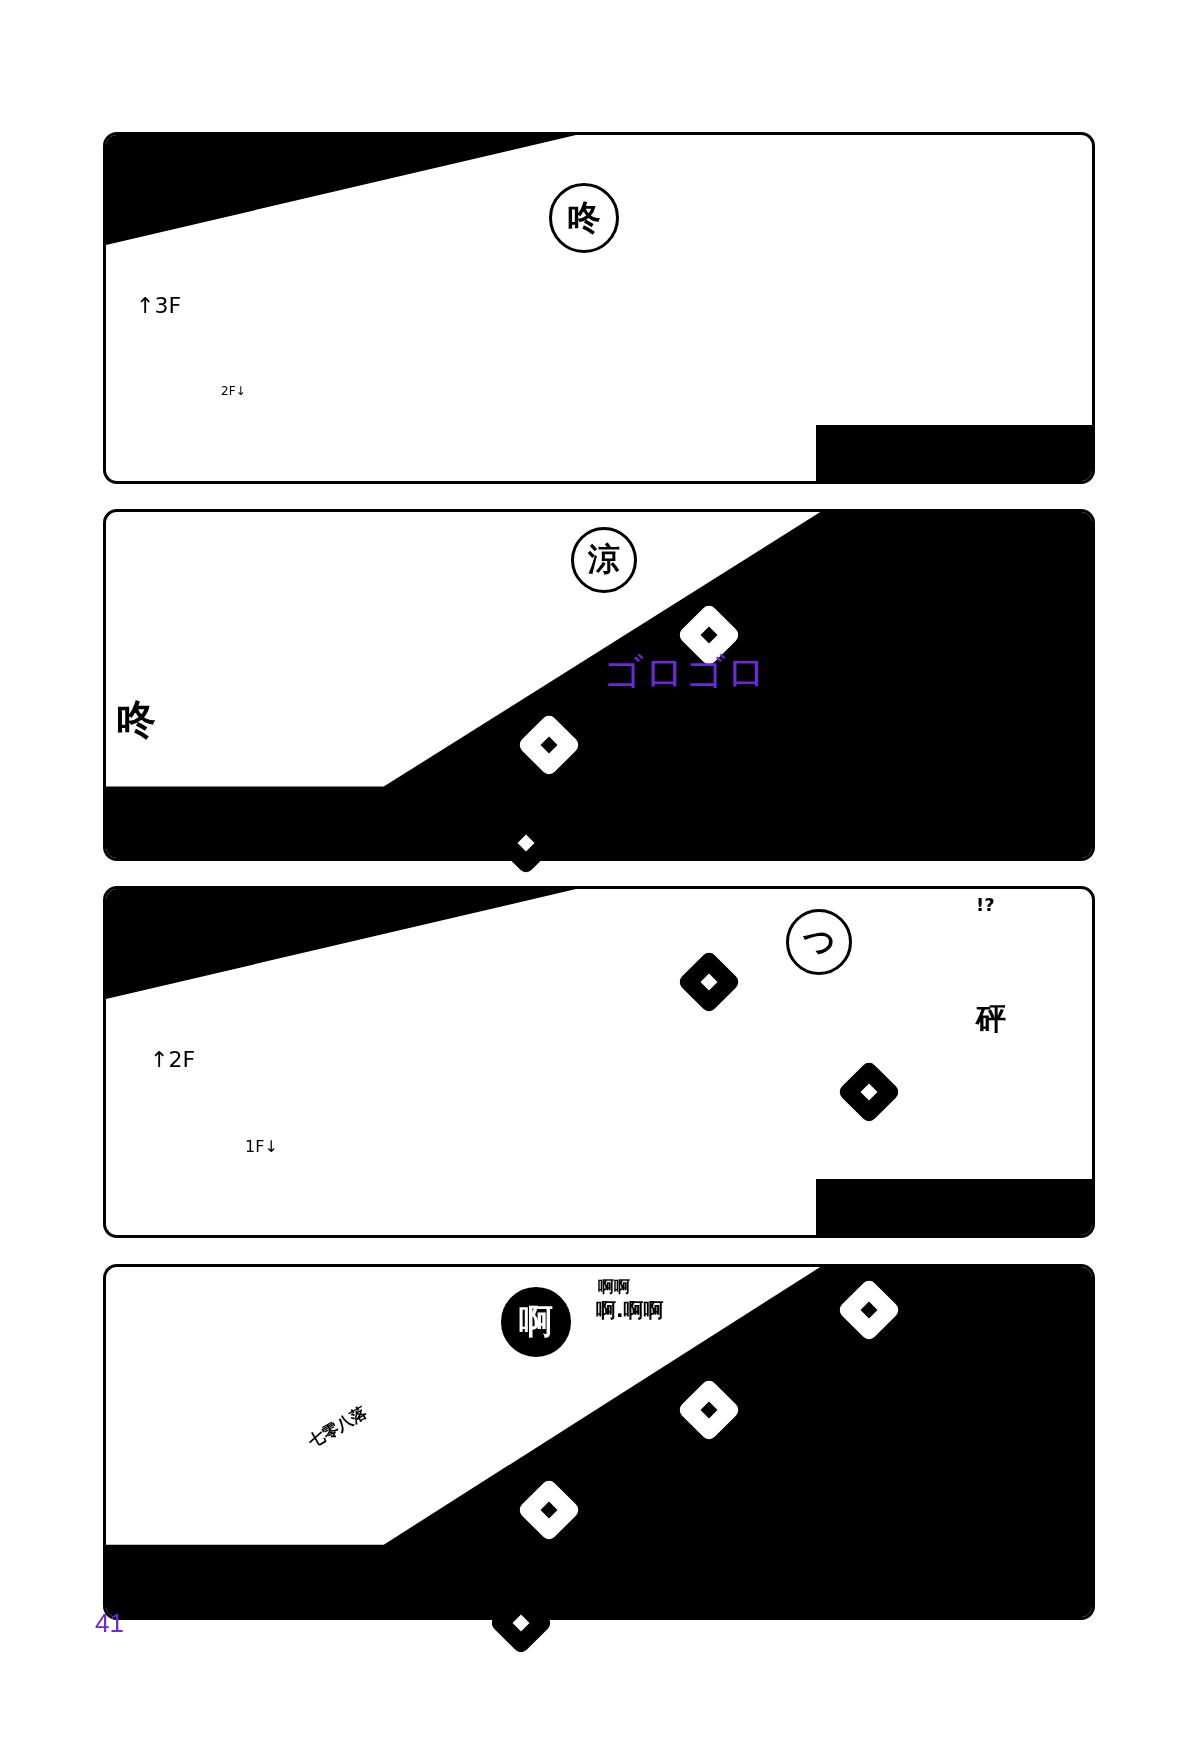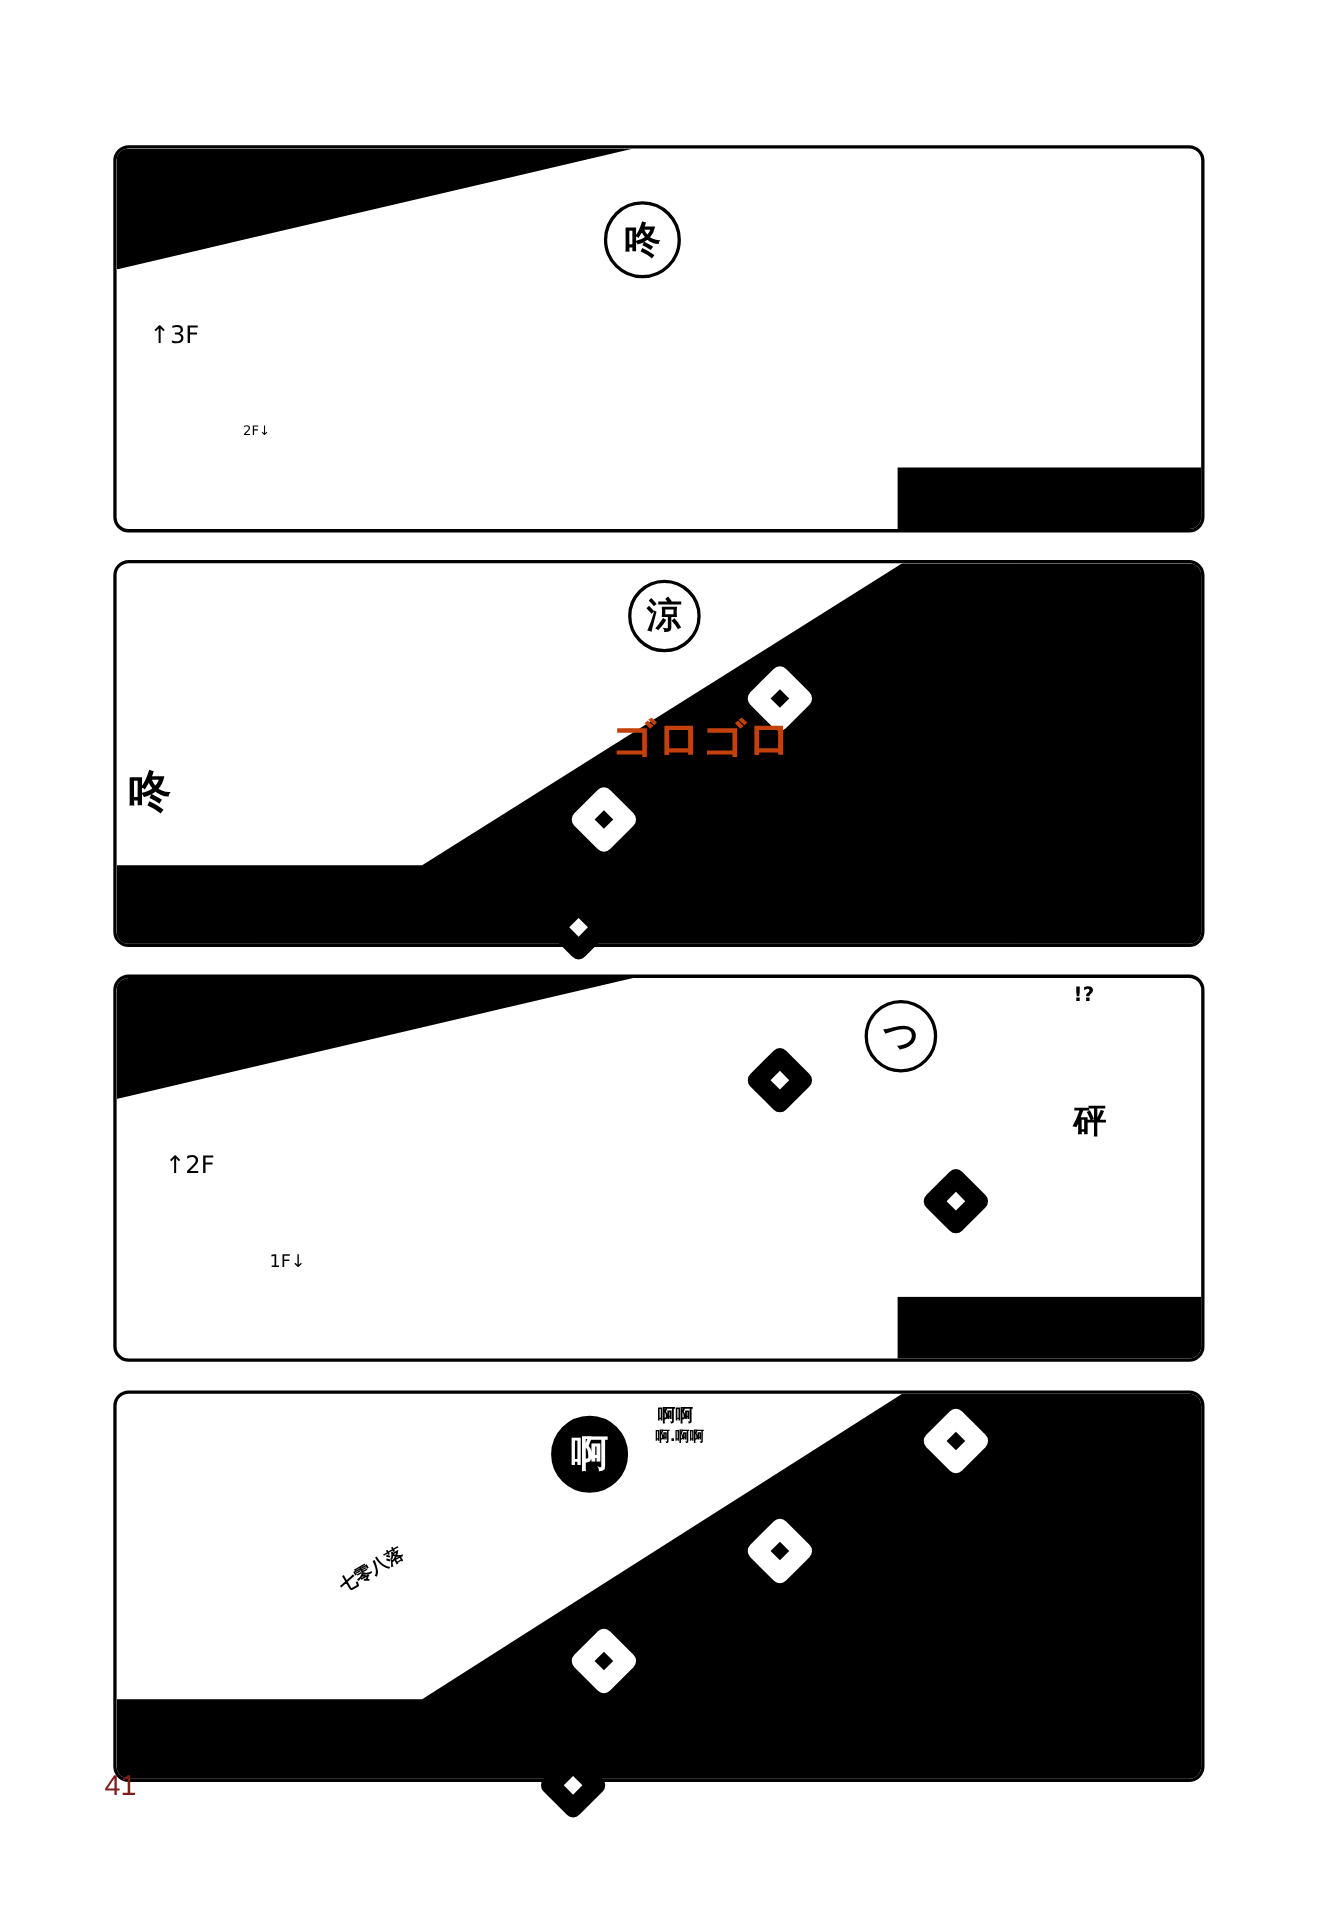--- a/index.html
+++ b/index.html
@@ -2,26 +2,26 @@
 <html><head>
 <meta charset="utf-8">
 <style>
   html,body{margin:0;padding:0;background:#fff;}
   body{width:1200px;height:1741px;position:relative;overflow:hidden;font-family:"DejaVu Sans",sans-serif;}
   .panel{position:absolute;left:103px;width:992px;border:3px solid #000;border-radius:14px;background:#fff;overflow:hidden;box-sizing:border-box;}
   .abs{position:absolute;}
   .blk{background:#000;}
   .sign{position:absolute;font-weight:normal;color:#000;font-size:22px;line-height:1;}
   .bubble{position:absolute;border:3px solid #000;border-radius:50%;background:#fff;display:flex;align-items:center;justify-content:center;font-weight:bold;color:#000;}
-  .sfx{position:absolute;font-weight:700;color:#c2410c;font-size:56px;line-height:1;}
+  .sfx{position:absolute;font-weight:400;color:#6d28d9;font-size:56px;line-height:1;margin-left:47px;}
   .dia{position:absolute;width:46px;height:46px;background:#fff;transform:rotate(45deg);border-radius:8px;}
   .dia::after{content:"";position:absolute;left:17px;top:17px;width:12px;height:12px;background:#000;}
   .dia.dark{background:#000;}
   .dia.dark::after{background:#fff;}
-  .pagenum{position:absolute;left:95px;top:1608px;font-size:26px;color:#7f1d1d;font-family:"Liberation Sans",sans-serif;}
+  .pagenum{position:absolute;left:95px;top:1608px;font-size:26px;color:#6d28d9;font-family:"Liberation Sans",sans-serif;}
   .small{position:absolute;font-weight:bold;color:#000;}
 </style>
 </head>
 <body>
 
 <div class="panel" style="top:132px;height:352px;">
   <div class="abs blk" style="left:0;top:0;width:470px;height:110px;clip-path:polygon(0 0,100% 0,0 100%);"></div>
   <div class="abs blk" style="left:710px;top:290px;width:282px;height:62px;"></div>
   <div class="sign" style="left:30px;top:160px;">↑3F</div>
   <div class="sign" style="left:115px;top:250px;font-size:12px;">2F↓</div>
@@ -47,21 +47,21 @@
   <div class="small" style="left:870px;top:5px;font-size:18px;">!?</div>
   <div class="small" style="left:870px;top:110px;font-size:30px;">砰</div>
   <div class="dia dark" style="left:580px;top:70px;"></div>
   <div class="dia dark" style="left:740px;top:180px;"></div>
 </div>
 
 <div class="panel" style="top:1264px;height:356px;">
   <div class="abs blk" style="left:0;top:0;width:992px;height:356px;clip-path:polygon(100% 0,100% 100%,0 100%,0 78%,28% 78%,72% 0);"></div>
   <div class="bubble" style="left:395px;top:20px;width:64px;height:64px;font-size:34px;background:#000;color:#fff;">啊</div>
   <div class="small" style="left:492px;top:10px;font-size:16px;">啊啊</div>
-  <div class="small" style="left:490px;top:30px;font-size:13px;">啊.啊啊</div>
+  <div class="small" style="left:490px;top:30px;font-size:20px;">啊.啊啊</div>
   <div class="small" style="left:200px;top:150px;font-size:16px;transform:rotate(-30deg);">七零八落</div>
   <div class="dia" style="left:740px;top:20px;"></div>
   <div class="dia" style="left:580px;top:120px;"></div>
   <div class="dia" style="left:420px;top:220px;"></div>
 </div>
 
 <div class="dia dark" style="left:498px;top:1600px;"></div>
 <div class="dia dark" style="left:503px;top:820px;"></div>
 
 <div class="pagenum">41</div>

